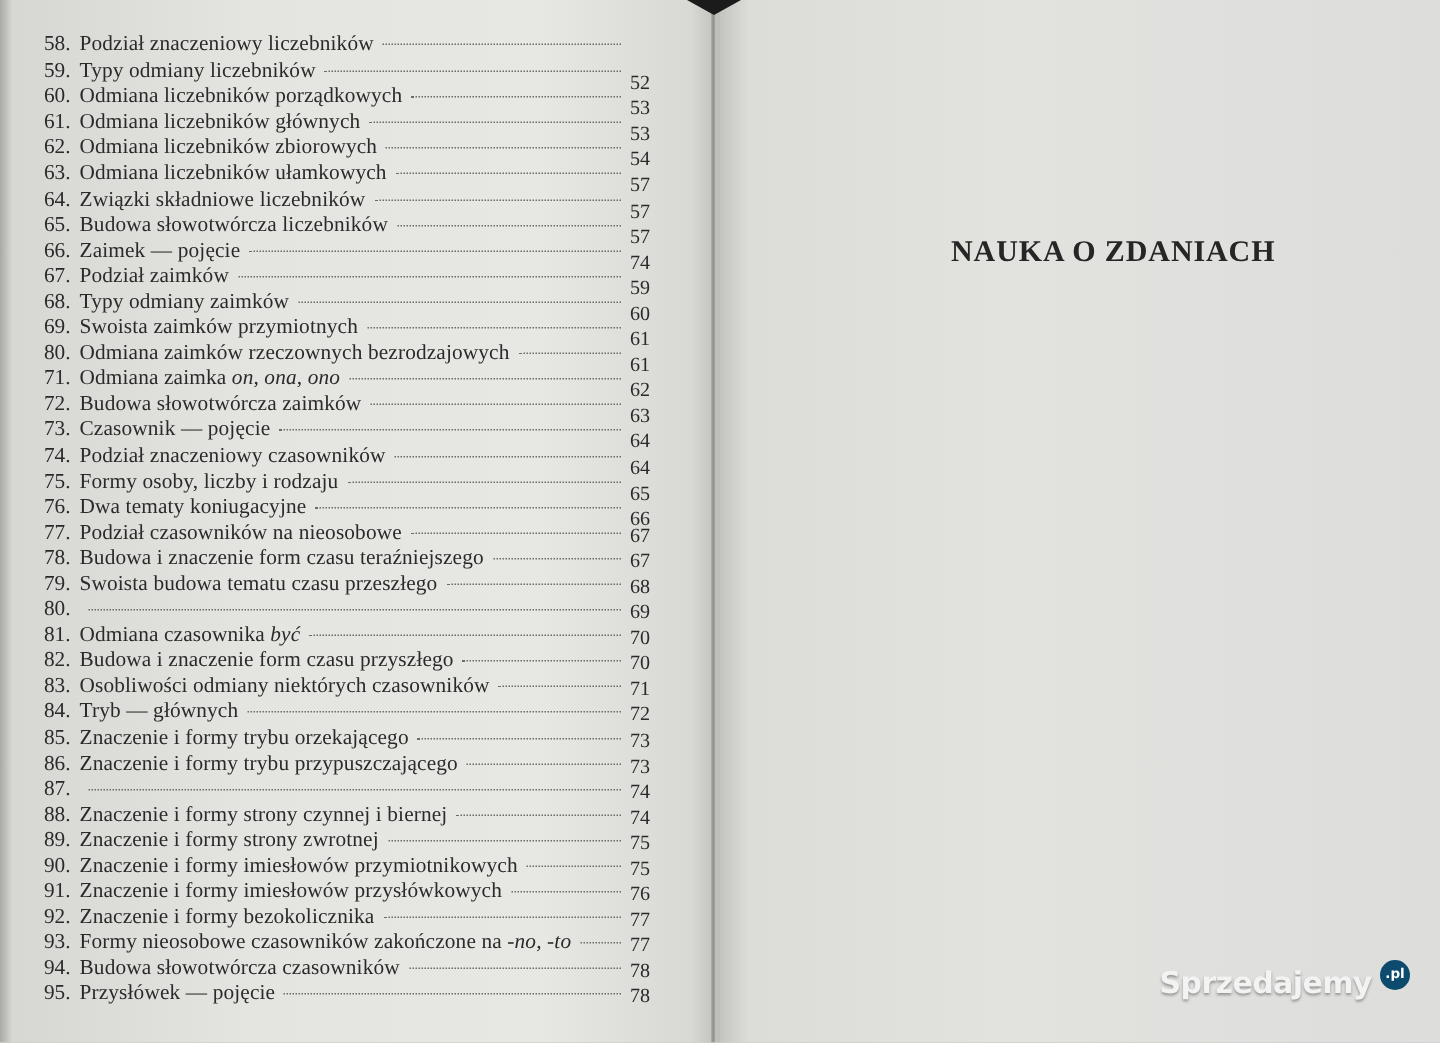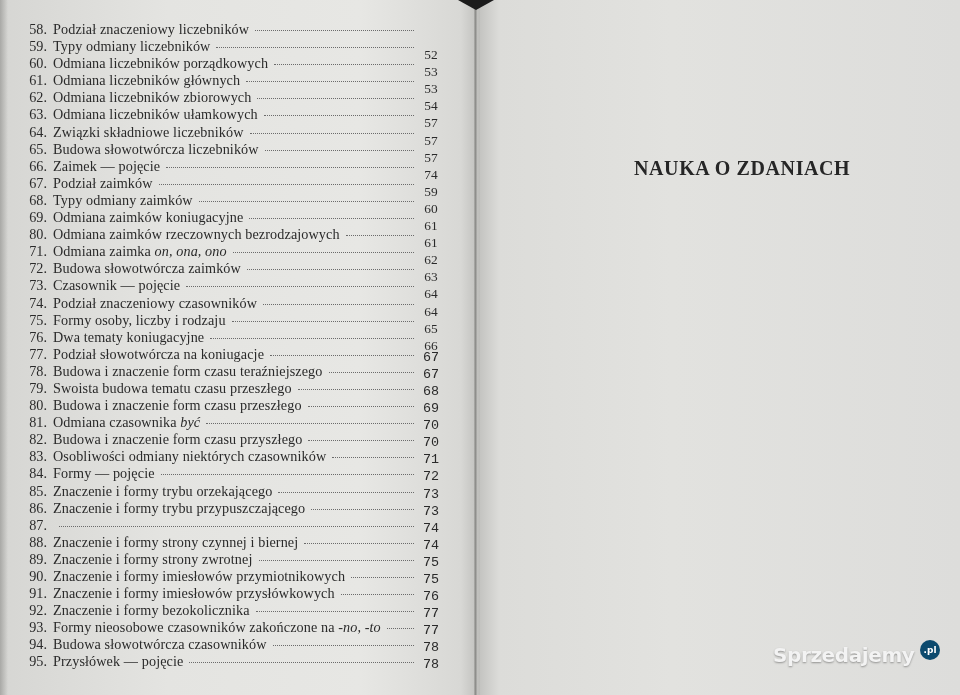--- a/index.html
+++ b/index.html
@@ -58,23 +58,23 @@
     .num { display: inline-block; min-width: 26px; text-align: right; margin-right: 6px; }
     .title { flex: 0 0 auto; letter-spacing: 0.1px; }
     .title i { font-style: italic; }
     .leader {
       flex: 1 1 auto;
       margin: 0 6px;
       border-bottom: 1.6px dotted #6b6b6b;
       transform: translateY(-3px);
       min-width: 10px;
     }
-    .page-no { flex: 0 0 auto; min-width: 22px; text-align: center; font-size: 13.4px; }
+    .page-no { flex: 0 0 auto; min-width: 22px; text-align: left; font-size: 13.4px; }
     .toc-left .page-no { transform: translateY(8px); }
-    .toc-left .entry:nth-child(n+20) .page-no { transform: translateY(2px); font-family: Liberation Mono, monospace; }
+    .toc-left .entry:nth-child(n+20) .page-no { transform: translateY(2px); }
     .section-heading {
       position: absolute;
       left: 634px; top: 157px;
       font-size: 20px;
       font-weight: bold;
       letter-spacing: 0.6px;
       color: #262626;
     }
     .watermark {
       position: absolute; left: 773px; top: 643px;
@@ -167,21 +167,21 @@
           <span class="page-no">59</span>
         </li>
         <li class="entry">
           <span class="num">68.</span>
           <span class="title"><span>Typy odmiany zaimków</span></span>
           <span class="leader"></span>
           <span class="page-no">60</span>
         </li>
         <li class="entry">
           <span class="num">69.</span>
-          <span class="title"><span>Odmiana zaimków koniugacyjne</span></span>
+          <span class="title"><span>Swoista zaimków przymiotnych</span></span>
           <span class="leader"></span>
           <span class="page-no">61</span>
         </li>
         <li class="entry">
           <span class="num">80.</span>
           <span class="title"><span>Odmiana zaimków rzeczownych bezrodzajowych</span></span>
           <span class="leader"></span>
           <span class="page-no">61</span>
         </li>
         <li class="entry">
@@ -215,39 +215,38 @@
           <span class="page-no">65</span>
         </li>
         <li class="entry">
           <span class="num">76.</span>
           <span class="title"><span>Dwa tematy koniugacyjne</span></span>
           <span class="leader"></span>
           <span class="page-no">66</span>
         </li>
         <li class="entry">
           <span class="num">77.</span>
-          <span class="title"><span>Podział słowotwórcza na koniugacje</span></span>
+          <span class="title"><span>Podział czasowników na nieosobowe</span></span>
           <span class="leader"></span>
           <span class="page-no">67</span>
         </li>
         <li class="entry">
           <span class="num">78.</span>
           <span class="title"><span>Budowa i znaczenie form czasu teraźniejszego</span></span>
           <span class="leader"></span>
           <span class="page-no">67</span>
         </li>
         <li class="entry">
           <span class="num">79.</span>
           <span class="title"><span>Swoista budowa tematu czasu przeszłego</span></span>
           <span class="leader"></span>
           <span class="page-no">68</span>
         </li>
         <li class="entry">
           <span class="num">80.</span>
-          <span class="title"><span>Budowa i znaczenie form czasu przeszłego</span></span>
           <span class="leader"></span>
           <span class="page-no">69</span>
         </li>
         <li class="entry">
           <span class="num">81.</span>
           <span class="title"><span>Odmiana czasownika </span><i>być</i></span>
           <span class="leader"></span>
           <span class="page-no">70</span>
         </li>
         <li class="entry">
@@ -257,21 +256,21 @@
           <span class="page-no">70</span>
         </li>
         <li class="entry">
           <span class="num">83.</span>
           <span class="title"><span>Osobliwości odmiany niektórych czasowników</span></span>
           <span class="leader"></span>
           <span class="page-no">71</span>
         </li>
         <li class="entry">
           <span class="num">84.</span>
-          <span class="title"><span>Formy — pojęcie</span></span>
+          <span class="title"><span>Tryb — głównych</span></span>
           <span class="leader"></span>
           <span class="page-no">72</span>
         </li>
         <li class="entry">
           <span class="num">85.</span>
           <span class="title"><span>Znaczenie i formy trybu orzekającego</span></span>
           <span class="leader"></span>
           <span class="page-no">73</span>
         </li>
         <li class="entry">

